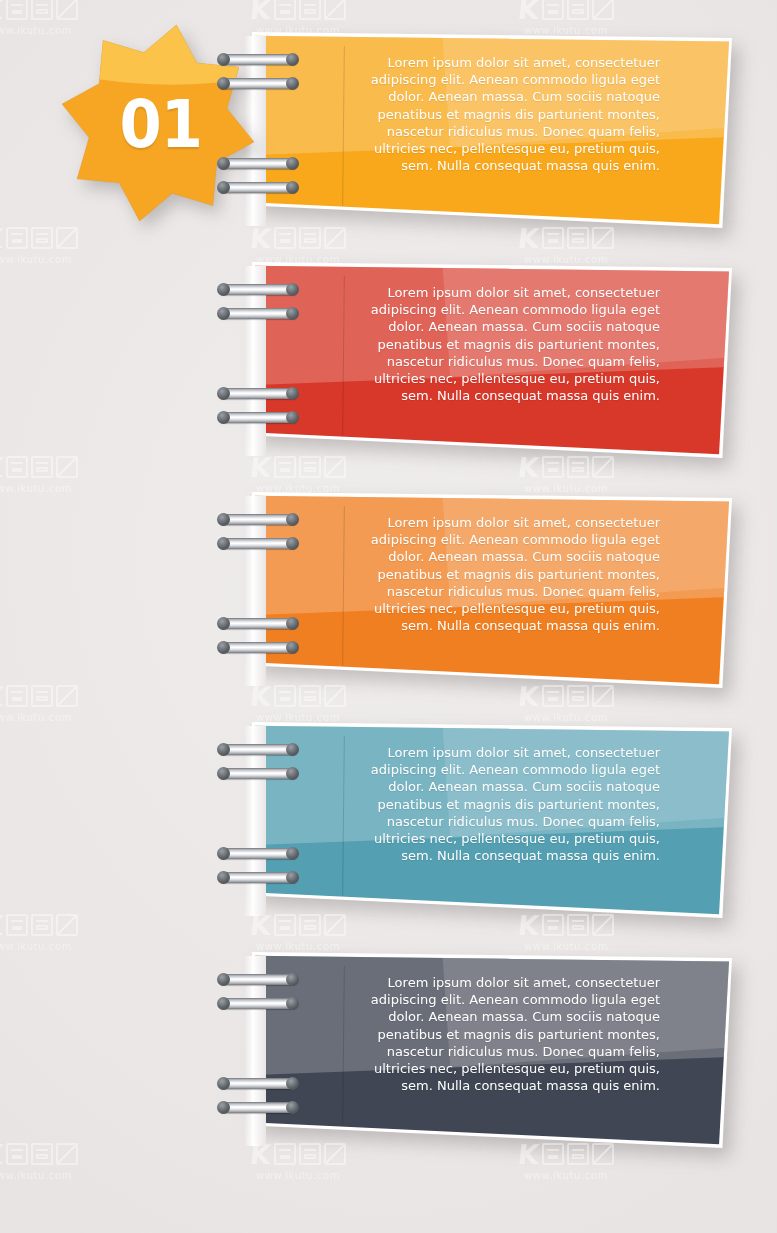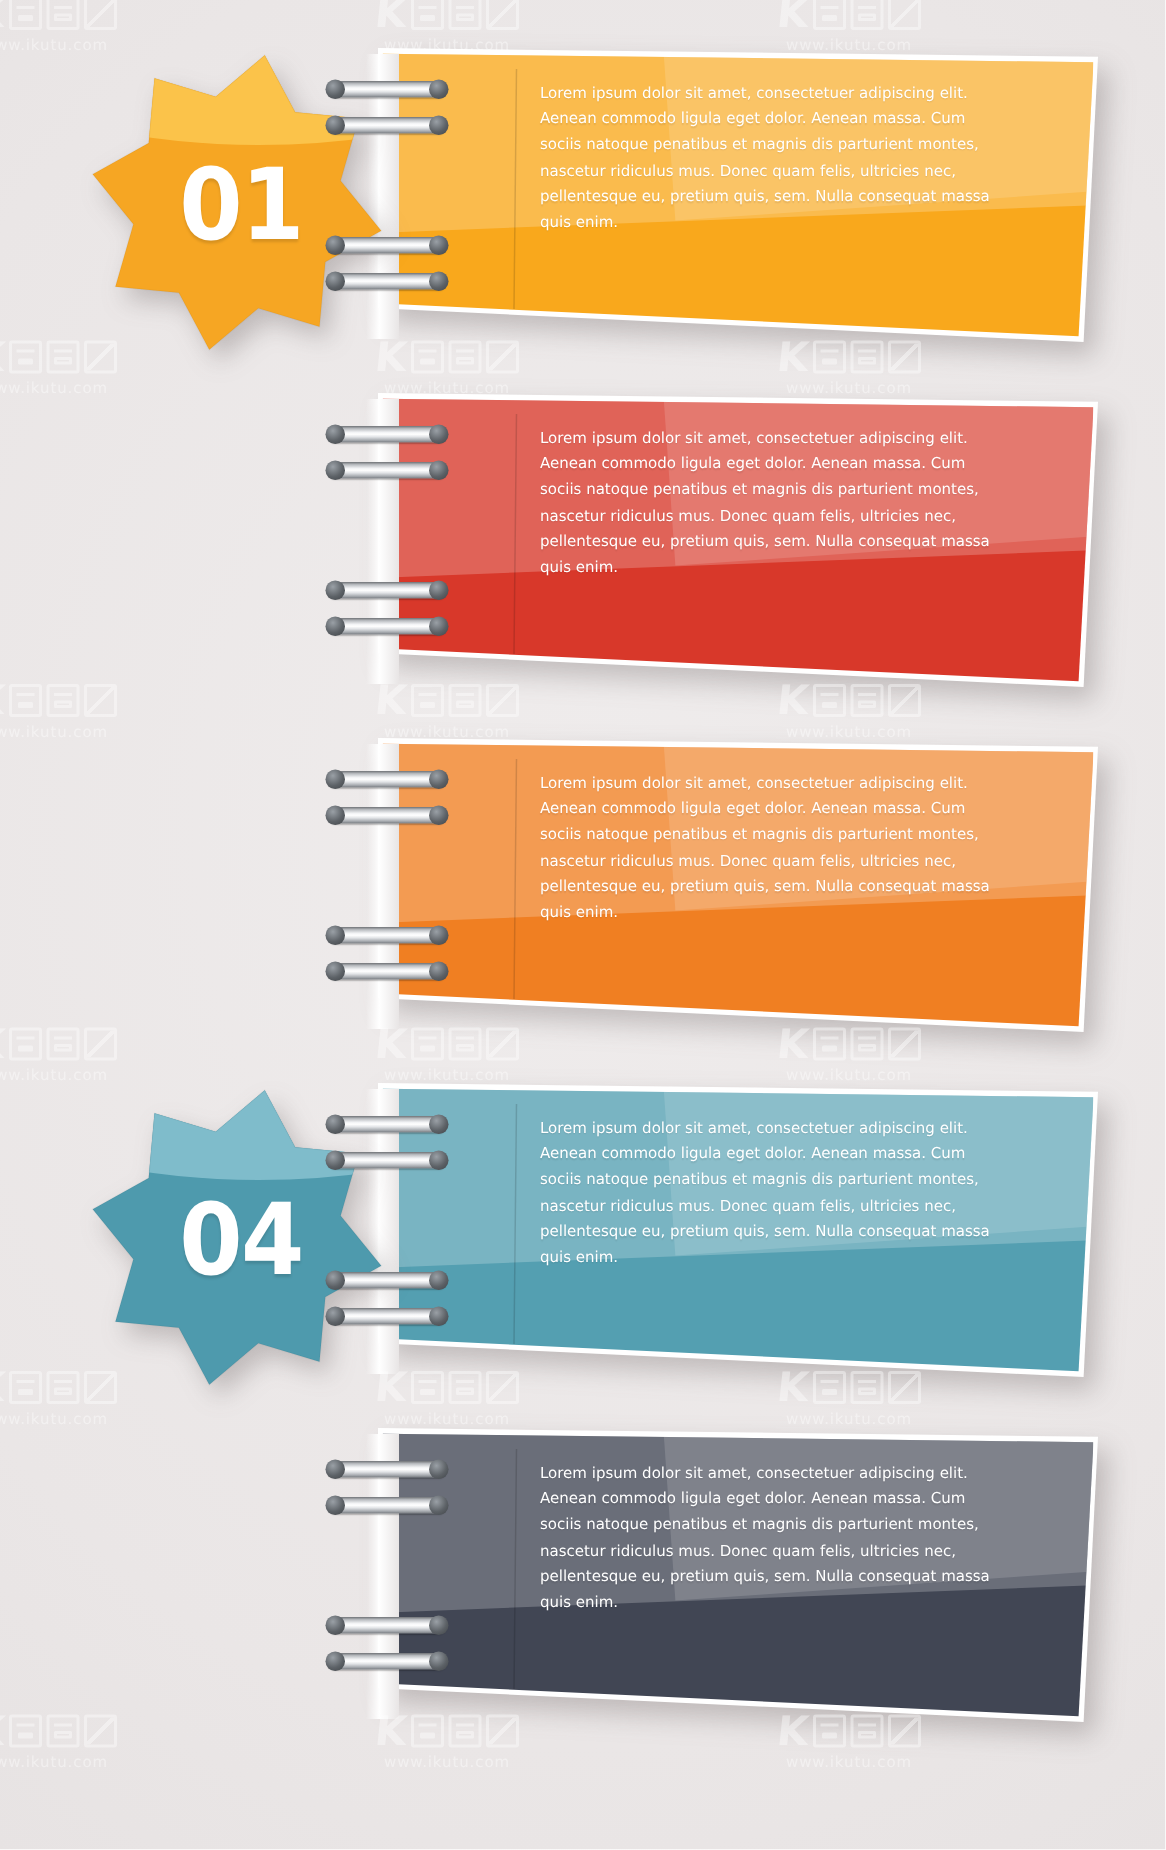--- a/index.html
+++ b/index.html
@@ -147,32 +147,33 @@
     height: 84%;
     background: rgba(0,0,0,.14);
     transform: rotate(.6deg);
   }
   .banner-text {
     position: absolute;
     left: 108px;
     top: 22px;
     width: 300px;
     color: #ffffff;
-    font-size: 10px;
+    font-size: 13px;
     line-height: 17.2px;
     font-family: "DejaVu Sans", sans-serif;
     text-shadow: 0 1px 1px rgba(0,0,0,.10);
     z-index: 3;
+    text-align: right;
   }
 
   
   .badge {
     position: absolute;
     left: 58px;
-    top: 12px;
+    top: 0px;
     width: 200px;
     height: 210px;
     z-index: 20;
     filter: drop-shadow(6px 8px 8px rgba(90,80,80,.30));
     text-decoration: underline;
   }
   .badge svg { display: block; width: 100%; height: 100%; }
   .badge-num {
     position: absolute;
     inset: 0;
@@ -335,35 +336,20 @@
         <div class="base" style="background: rgb(84, 159, 177);"></div>
         <div class="gloss"></div>
         <div class="gloss2"></div>
         <div class="divider"></div>
       </div>
       <div class="banner-text">Lorem ipsum dolor sit amet, consectetuer adipiscing elit. Aenean commodo ligula eget dolor. Aenean massa. Cum sociis natoque penatibus et magnis dis parturient montes, nascetur ridiculus mus. Donec quam felis, ultricies nec, pellentesque eu, pretium quis, sem. Nulla consequat massa quis enim.</div>
     </div>
 
     <div class="spine"></div>
 
-    <div class="badge">
-      <svg viewBox="0 0 200 210" xmlns="http://www.w3.org/2000/svg">
-        <defs>
-          <clipPath id="clip3">
-                <path d="M118.5,6.8L138.8,44.9L181.1,48.9L169.1,90.5L196.2,123.9L158.9,144.6L155.0,187.8L114.2,175.5L81.5,203.2L61.2,165.1L18.9,161.1L30.9,119.5L3.8,86.1L41.1,65.4L45.0,22.2L85.8,34.5Z"></path>
-              </clipPath>
-        </defs>
-        <g clip-path="url(#clip3)">
-          <rect x="0" y="0" width="200" height="210" class="star-base" fill="#4E9AAD"></rect>
-          <path class="star-top" d="M -10,-10 L 210,-10 L 210,58 Q 100,78 -10,52 Z" fill="#7FBCCB"></path>
-        </g>
-        <path d="M118.5,6.8L138.8,44.9L181.1,48.9L169.1,90.5L196.2,123.9L158.9,144.6L155.0,187.8L114.2,175.5L81.5,203.2L61.2,165.1L18.9,161.1L30.9,119.5L3.8,86.1L41.1,65.4L45.0,22.2L85.8,34.5Z" fill="none" stroke="rgba(0,0,0,0.04)" stroke-width="1"></path>
-      </svg>
-      <div class="badge-num">04</div>
-    </div>
 
     <div class="rings top">
       <div class="ring r1"></div>
       <div class="ring r2"></div>
     </div>
     <div class="rings bot">
       <div class="ring r1"></div>
       <div class="ring r2"></div>
     </div>
   </div>

